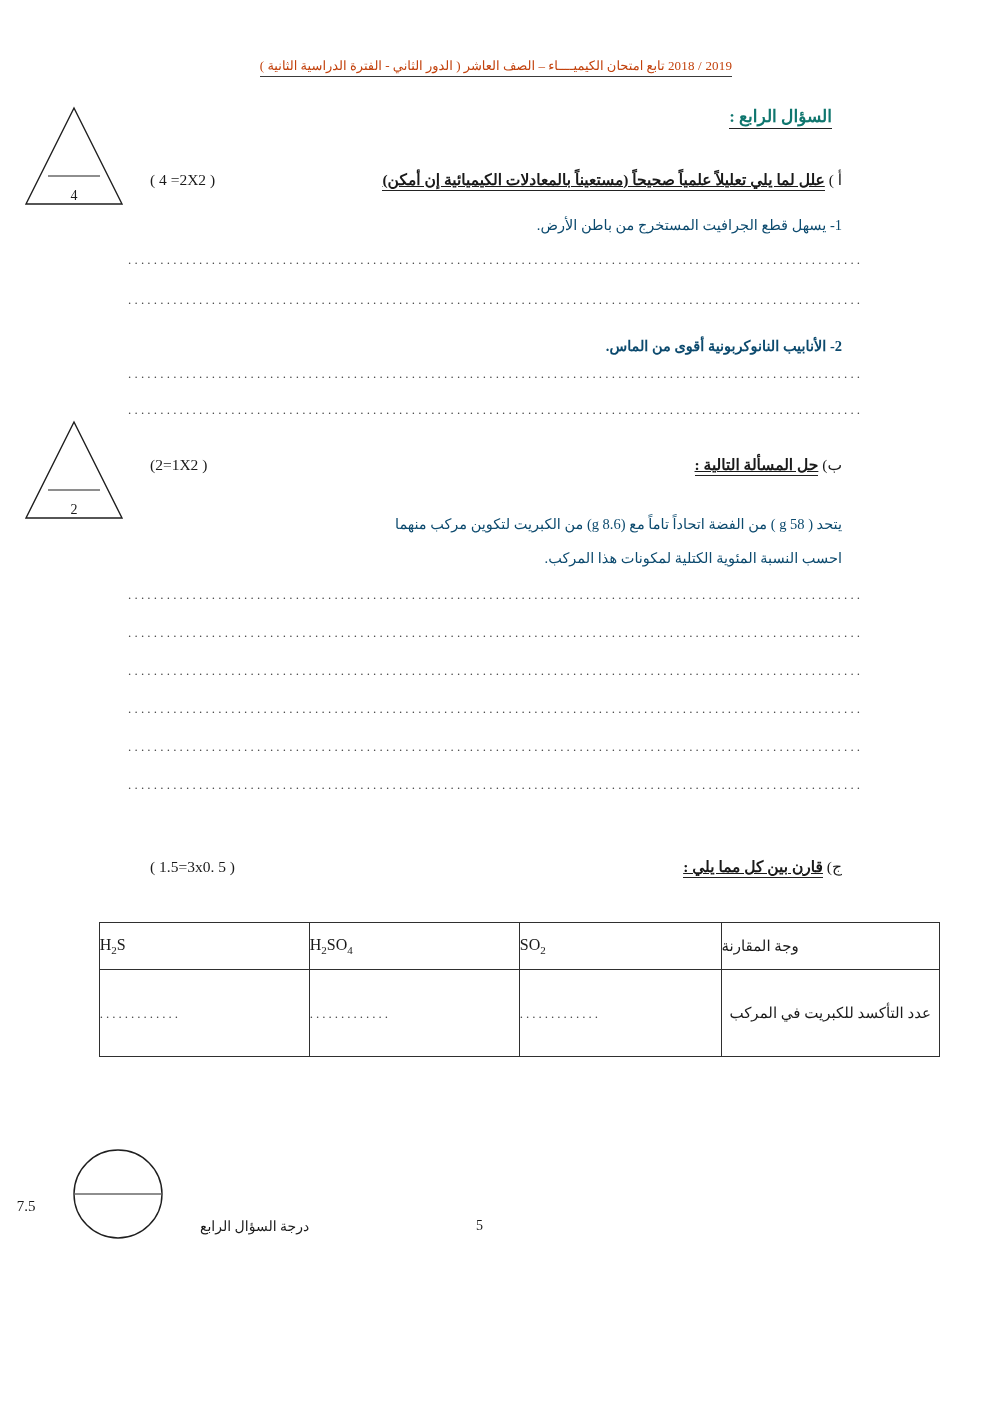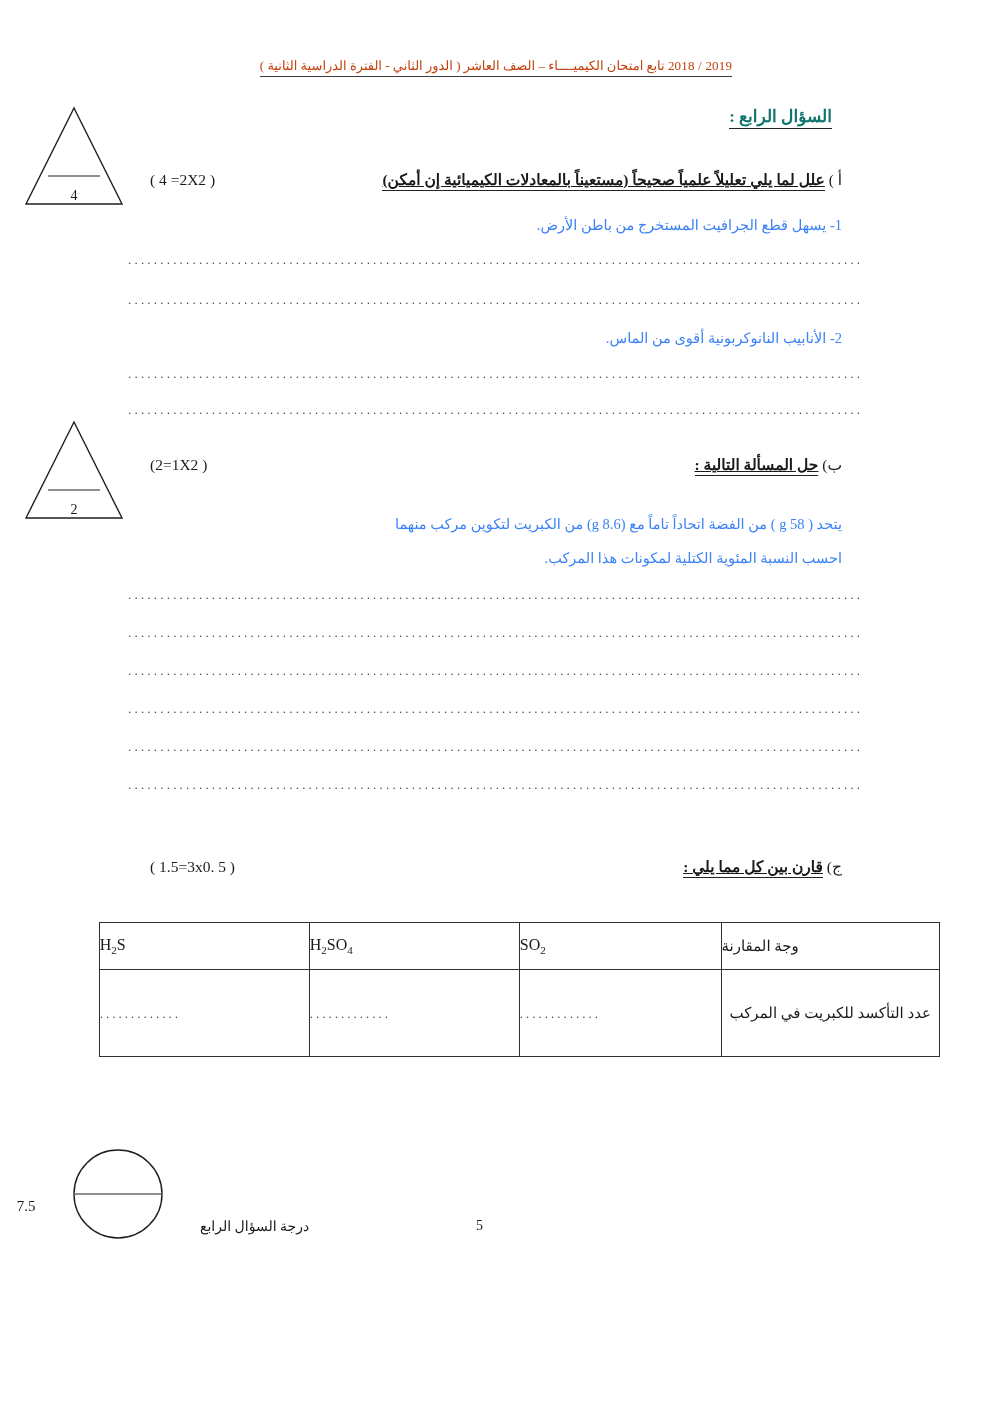--- a/index.html
+++ b/index.html
@@ -67,21 +67,21 @@
   .sub-head b { font-weight: bold; text-decoration: underline; }
 
   .body-text {
     position: absolute;
     right: 150px;
     left: 150px;
     font-size: 14.5px;
     direction: rtl;
     text-align: right;
     line-height: 1.75;
-    color: #3b82f6;
+    color: #0c4a6e;
   }
 
   
   .dots {
     position: absolute;
     height: 14px;
     overflow: hidden;
     color: #4a4a4a;
     font-size: 13px;
     letter-spacing: 3.2px;
@@ -183,21 +183,21 @@
     <span style="float:left; direction:ltr;">( 4 =2X2 )</span>
     <span>أ )</span>
     <b class="underline-b">علل لما يلي تعليلاً علمياً صحيحاً (مستعيناً بالمعادلات الكيميائية إن أمكن)</b>
   </div>
 
   <div class="body-text" style="top:213px;">1- يسهل قطع الجرافيت المستخرج من باطن الأرض.</div>
 
   <div class="dots" style="top:252px; right:128px; left:128px;">......................................................................................................................................................................</div>
   <div class="dots" style="top:292px; right:128px; left:128px;">......................................................................................................................................................................</div>
 
-  <div class="body-text" style="top:326px;">2- الأنابيب النانوكربونية أقوى من الماس.</div>
+  <div class="body-text" style="top:334px;font-weight:bold;">2- الأنابيب النانوكربونية أقوى من الماس.</div>
 
   <div class="dots" style="top:366px; right:128px; left:128px;">......................................................................................................................................................................</div>
   <div class="dots" style="top:402px; right:128px; left:128px;">......................................................................................................................................................................</div>
 
   <div class="tri" style="top:104px; left:22px;">
     <svg width="104" height="104" viewBox="0 0 104 104">
       <polygon points="52,4 100,100 4,100" fill="none" stroke="#1f1f1f" stroke-width="1.4"></polygon>
       <line x1="26" y1="72" x2="78" y2="72" stroke="#1f1f1f" stroke-width="1.2"></line>
     </svg>
     <span class="val">4</span>

